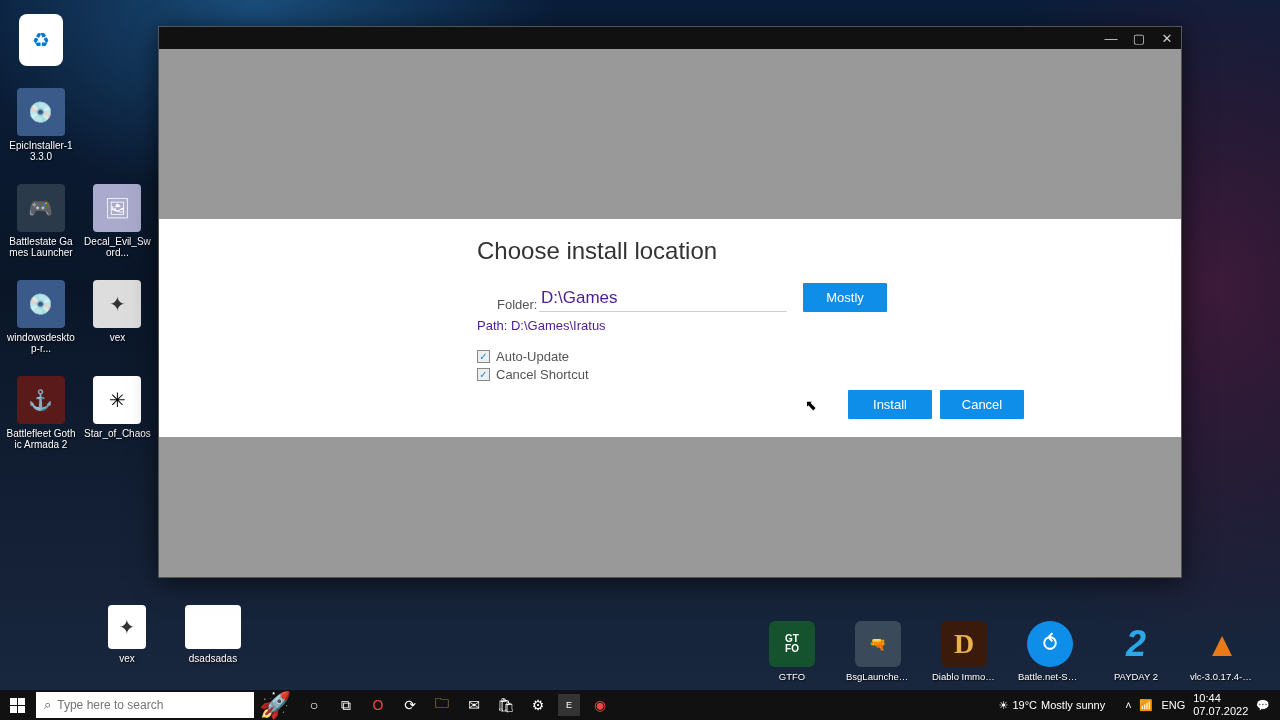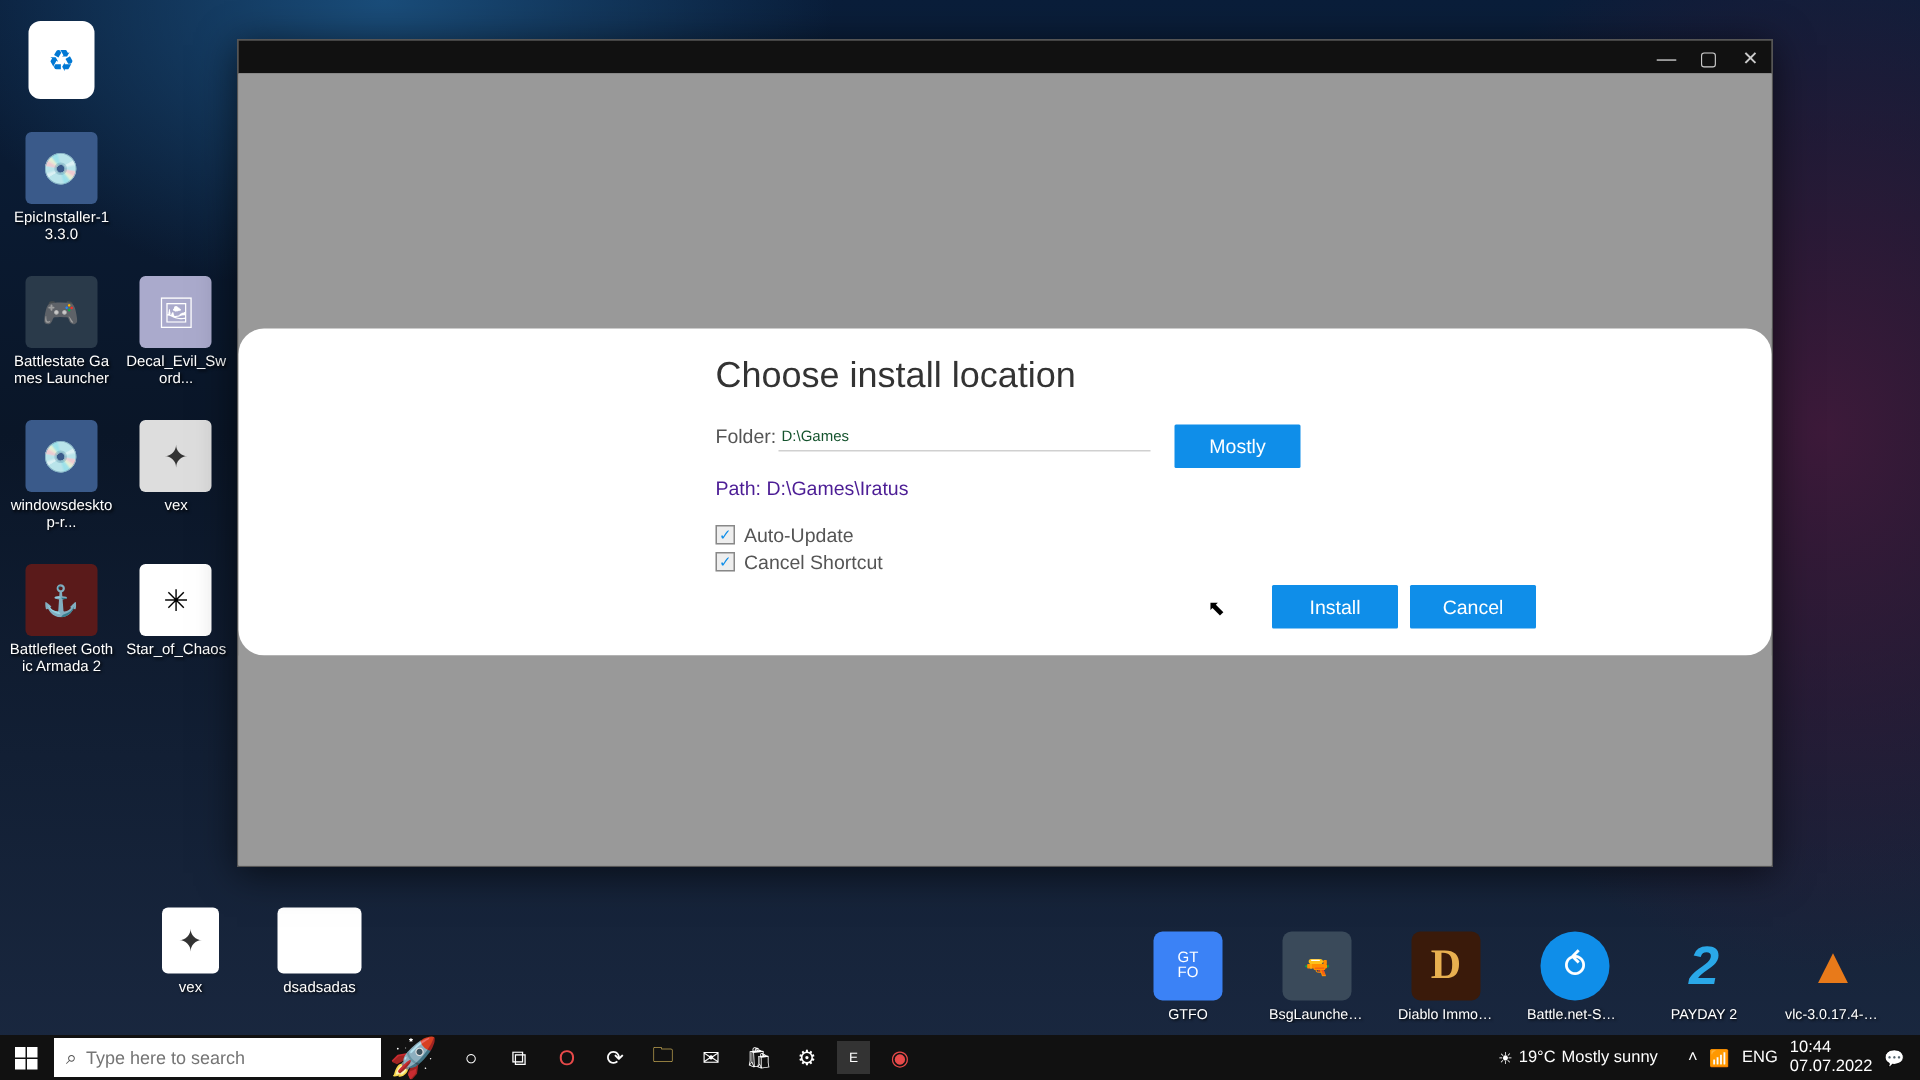--- a/index.html
+++ b/index.html
@@ -34,27 +34,27 @@
 .installer {
   position: absolute; left: 158px; top: 26px; width: 1024px; height: 552px;
   background: #999; box-shadow: 0 4px 24px rgba(0,0,0,0.6);
   border: 1px solid #555;
 }
 .titlebar { height: 22px; background: #111; display: flex; justify-content: flex-end; align-items: center; padding-right: 6px; gap: 12px; }
 .titlebar-btn { width: 16px; height: 16px; color: #ccc; display: flex; align-items: center; justify-content: center; font-size: 13px; cursor: pointer; font-family: Arial; }
 
 .installer-body { background: #999; height: calc(100% - 22px); display: flex; flex-direction: column; }
 .gray-top { flex: 0 0 170px; background: #999; }
-.white-panel { background: #fff; padding: 18px 0 18px 318px; border-radius: 17px; }
+.white-panel { background: #fff; padding: 18px 0 18px 318px; }
 .gray-bottom { flex: 1; background: #999; }
 
 .heading { font-size: 24px; font-weight: 300; color: #333; margin-bottom: 18px; }
-.form-row { display: flex; align-items: flex-start; margin-bottom: 6px; }
+.form-row { display: flex; align-items: flex-end; margin-bottom: 6px; margin-left: 20px; }
 .form-label { font-size: 13px; color: #555; width: 42px; }
-.form-input { width: 248px; border: none; border-bottom: 1px solid #d0d0d0; font-size: 10px; color: #14532d; padding: 3px 2px; margin-right: 16px; background: transparent; }
+.form-input { width: 248px; border: none; border-bottom: 1px solid #d0d0d0; font-size: 17px; color: #4c1d95; padding: 3px 2px; margin-right: 16px; background: transparent; }
 .path-text { font-size: 13px; color: #4c1d95; margin-bottom: 16px; }
 
 .btn { background: #0f8ee9; color: #fff; border: none; font-size: 13px; padding: 7px 0; width: 84px; cursor: pointer; border-radius: 1px; }
 .btn-row { display: flex; gap: 8px; margin-left: 214px; margin-top: 8px; justify-content: center; }
 
 .check-row { display: flex; align-items: center; font-size: 13px; color: #555; margin-bottom: 3px; }
 .check { width: 13px; height: 13px; border: 1px solid #888; margin-right: 6px; background: #eee; display: flex; align-items: center; justify-content: center; font-size: 10px; color: #0f8ee9; cursor: pointer; }
 
 
 .cursor { position: absolute; left: 805px; top: 397px; font-size: 14px; color: #000; pointer-events: none; z-index: 999; }
@@ -127,21 +127,21 @@
     <div class="dicon-label">vex</div>
   </div>
   <div class="dicon" style="margin-left:10px">
     <div class="dicon-img" style="background:#fff;width:56px;height:44px"></div>
     <div class="dicon-label">dsadsadas</div>
   </div>
 </div>
 
 <div class="desktop-bottom-icons">
   <div class="bicon">
-    <div class="bicon-img" style="background:#3b82f6;font-size:10px;font-weight:normal;line-height:1">GT<br>FO</div>
+    <div class="bicon-img" style="background:#14532d;font-size:10px;font-weight:bold;line-height:1">GT<br>FO</div>
     <div class="bicon-label">GTFO</div>
   </div>
   <div class="bicon">
     <div class="bicon-img" style="background:#3a4a5a">🔫</div>
     <div class="bicon-label">BsgLauncher.12.12...</div>
   </div>
   <div class="bicon">
     <div class="bicon-img" style="background:#3a1a0a;color:#e8b050;font-family:serif;font-size:28px;font-weight:bold">D</div>
     <div class="bicon-label">Diablo Immortal</div>
   </div>

